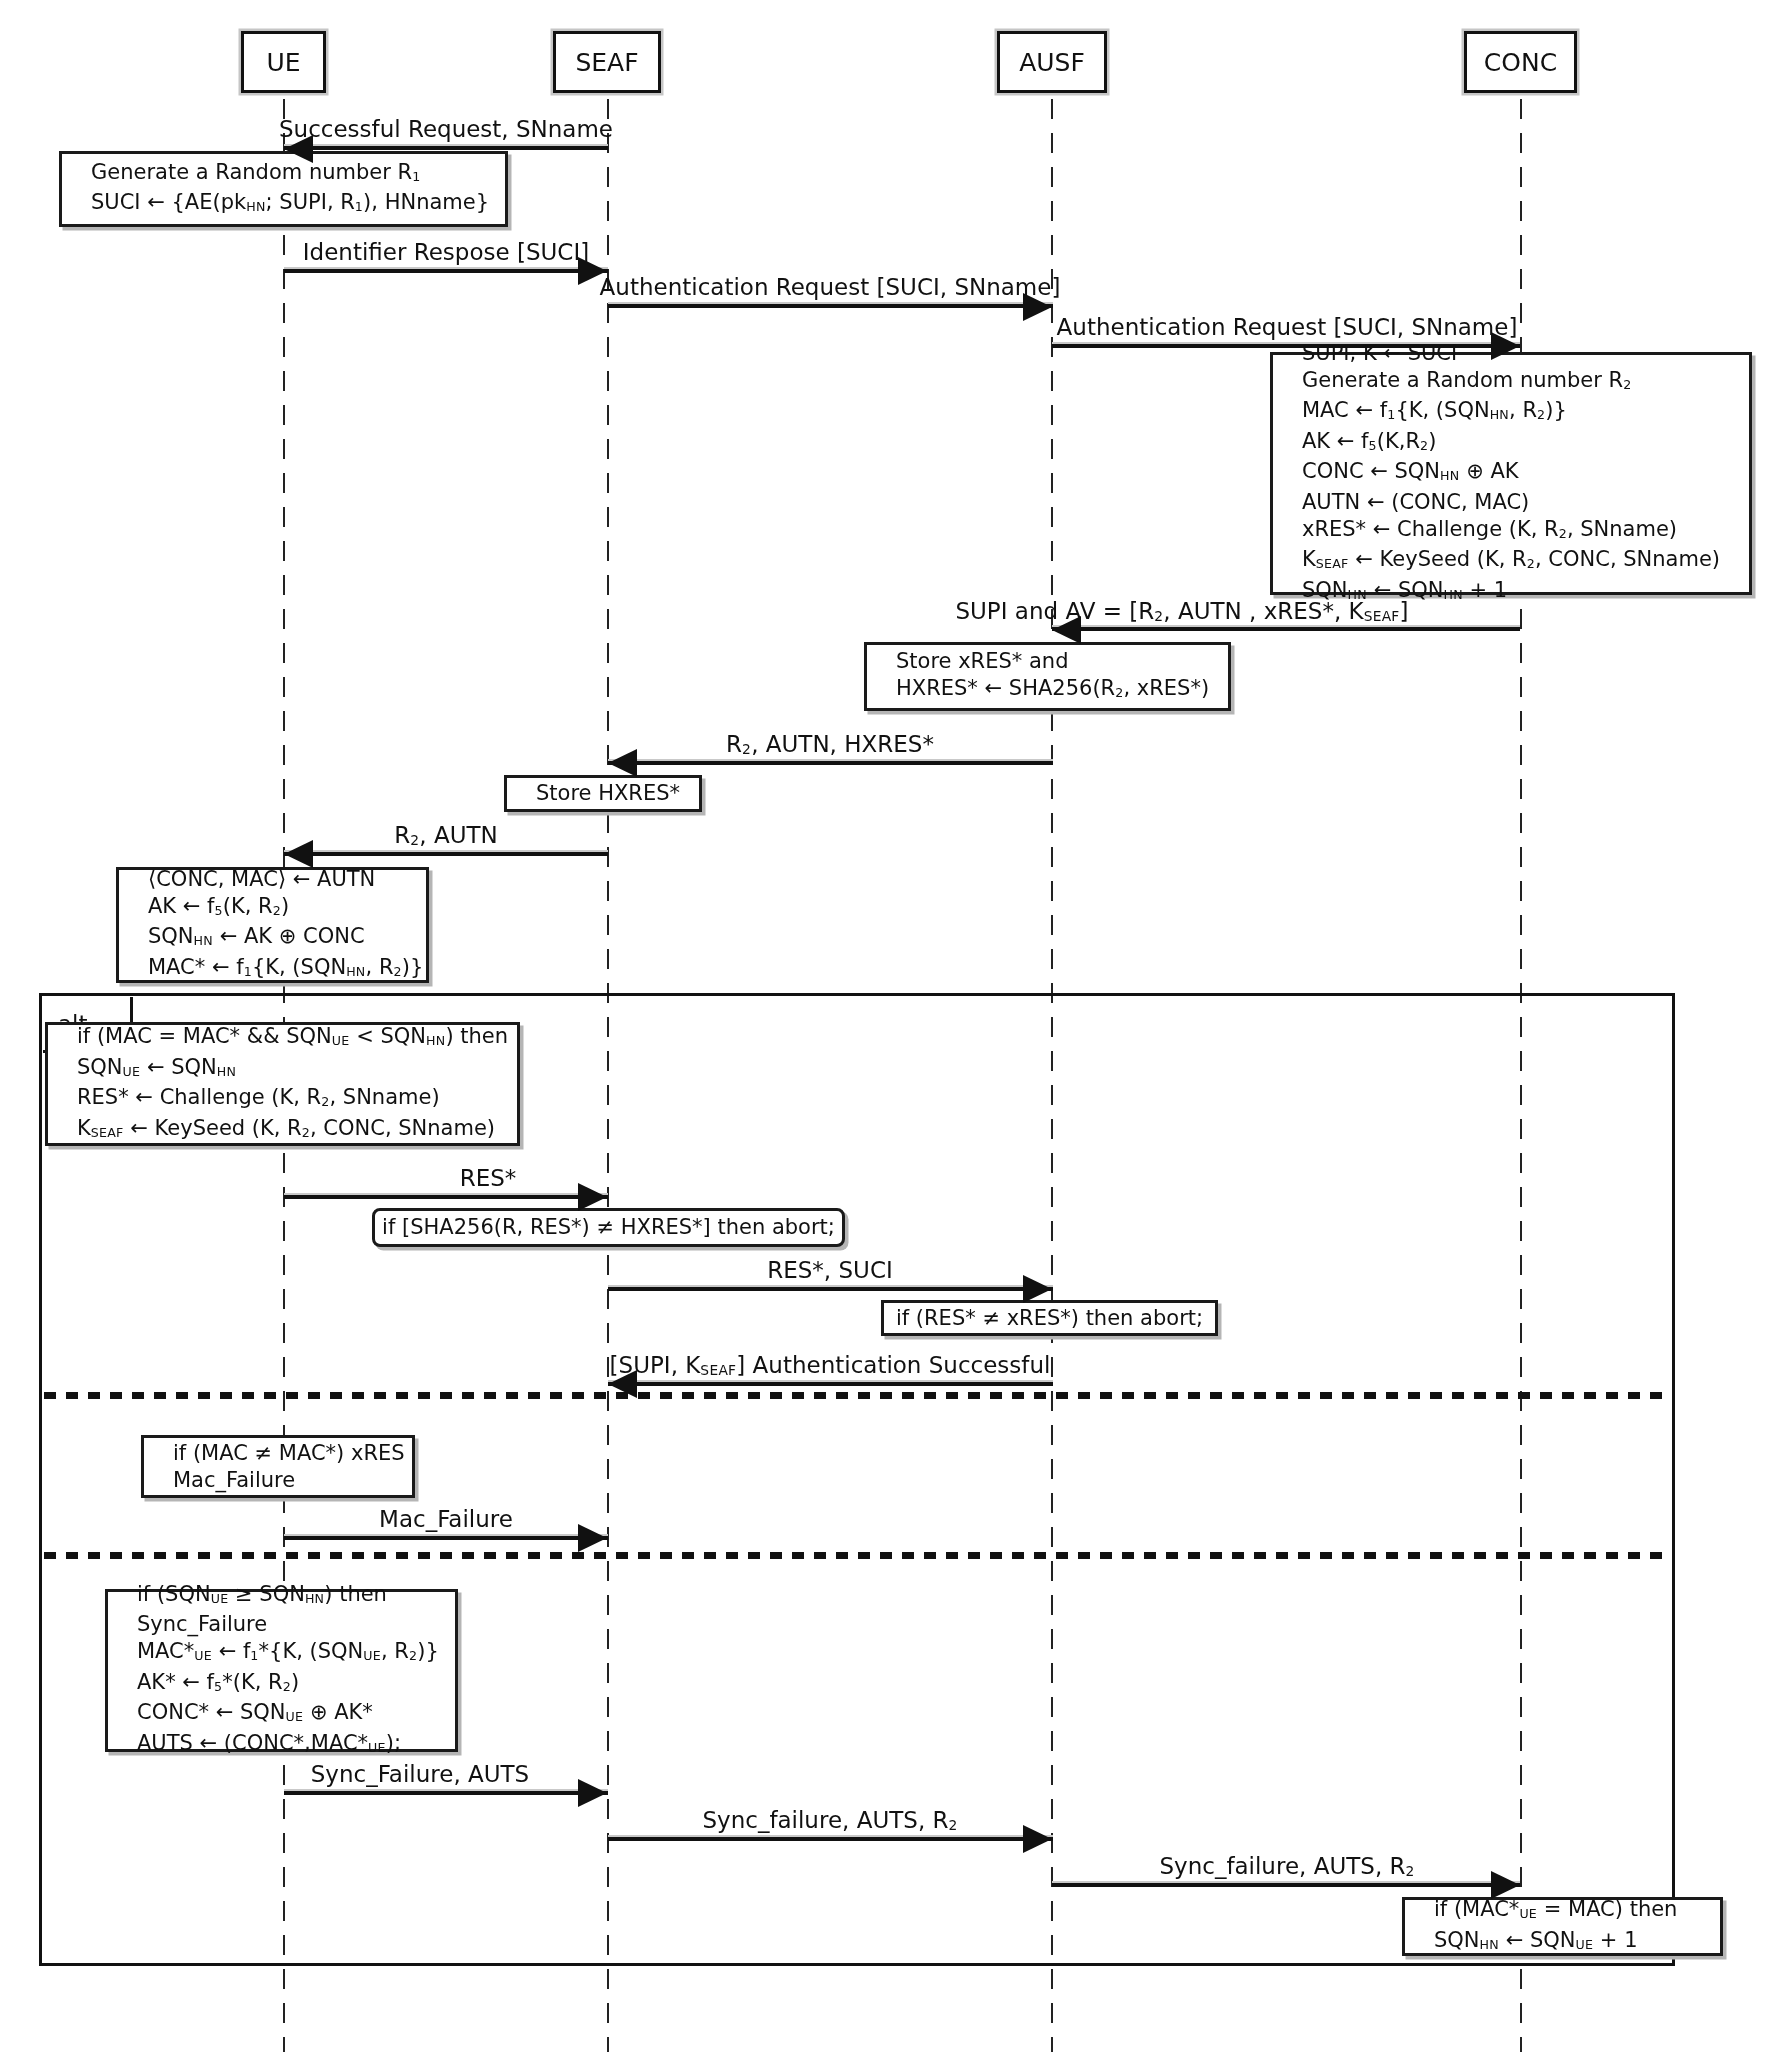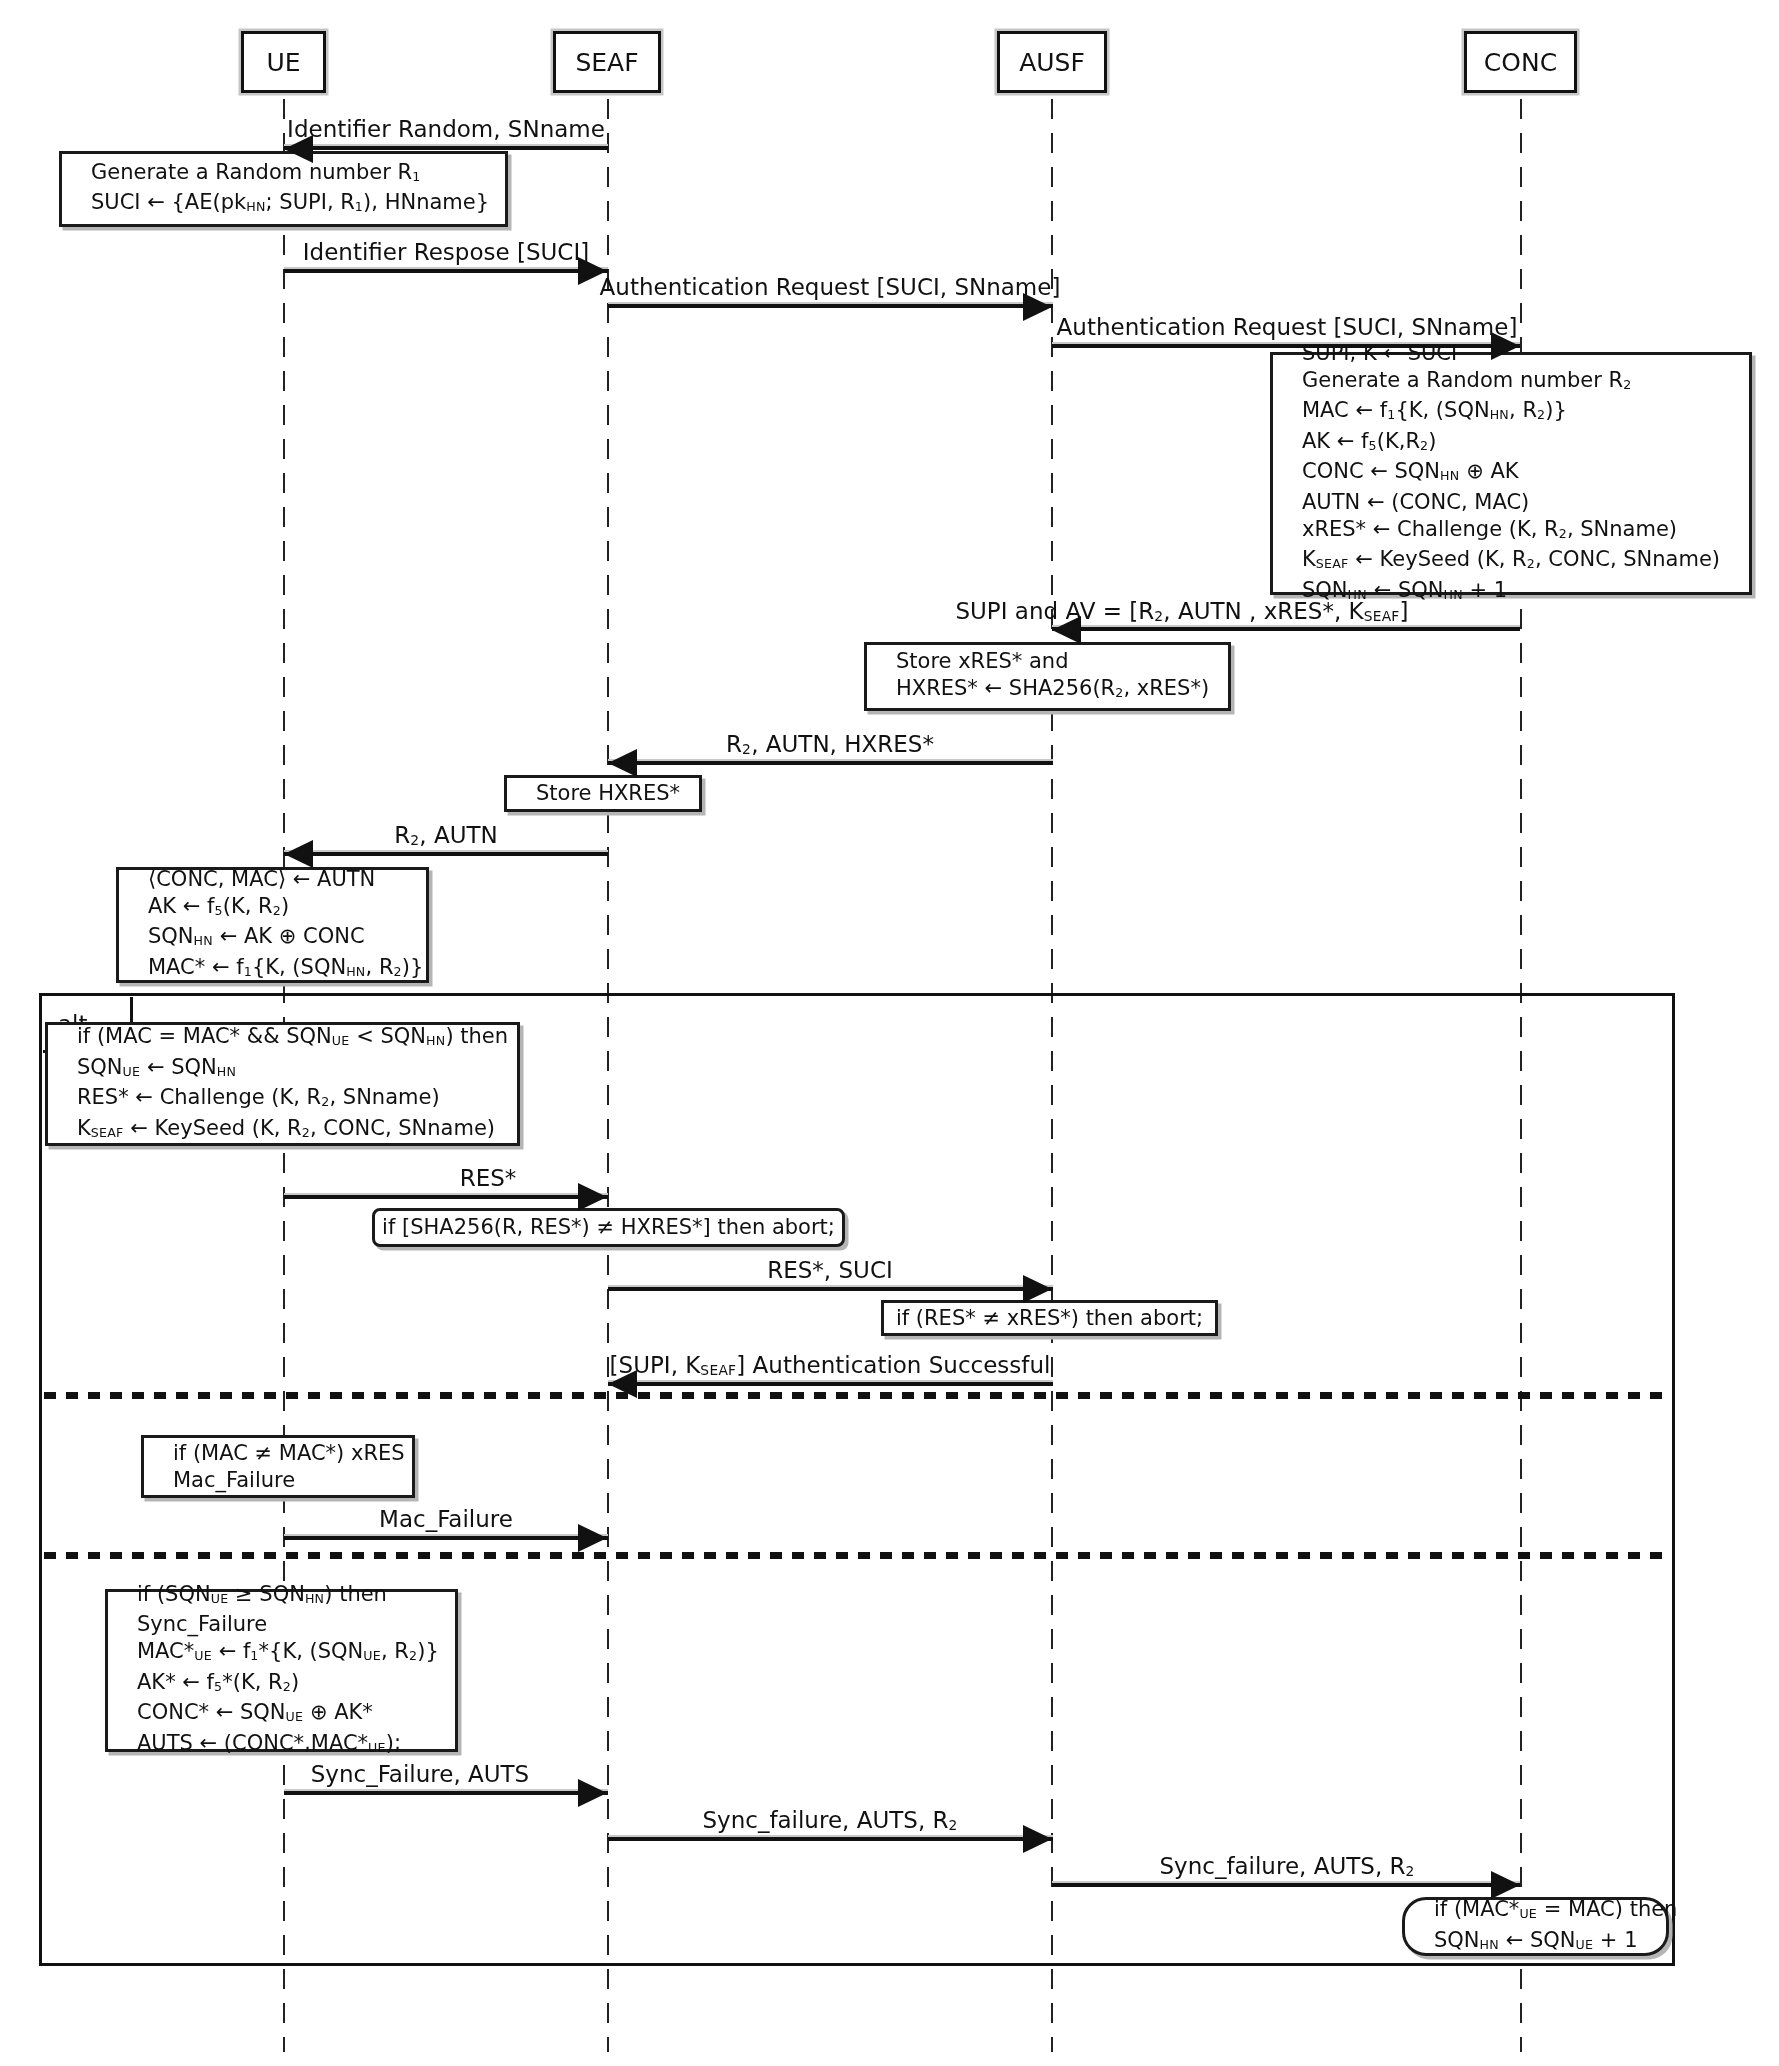--- a/index.html
+++ b/index.html
@@ -102,27 +102,27 @@
       <div>Mac_Failure</div>
     </div>
     <div class="note left" style="left: 105px; top: 1589px; width: 353px; height: 163px;">
       <div>if (SQN<span class="sub">UE</span> ≥ SQN<span class="sub">HN</span>) then</div>
       <div>Sync_Failure</div>
       <div>MAC*<span class="sub">UE</span> ← f<span class="sub">1</span>*{K, (SQN<span class="sub">UE</span>, R<span class="sub">2</span>)}</div>
       <div>AK* ← f<span class="sub">5</span>*(K, R<span class="sub">2</span>)</div>
       <div>CONC* ← SQN<span class="sub">UE</span> ⊕ AK*</div>
       <div>AUTS ← (CONC*,MAC*<span class="sub">UE</span>);</div>
     </div>
-    <div class="note left" style="left: 1402px; top: 1897px; width: 267px; height: 59px; border-radius: 24px;">
+    <div class="note left" style="left: 1402px; top: 1897px; width: 321px; height: 59px;">
       <div>if (MAC*<span class="sub">UE</span> = MAC) then</div>
       <div>SQN<span class="sub">HN</span> ← SQN<span class="sub">UE</span> + 1</div>
     </div>
     <div class="mline" style="left: 284px; top: 146px; width: 324px;"></div>
     <div class="ahead toleft" style="left: 284px; top: 135px;"></div>
-    <div class="mlabel" style="left: 446px; top: 115px;">Identifier Random, SNname</div>
+    <div class="mlabel" style="left: 446px; top: 115px;">Successful Request, SNname</div>
     <div class="mline" style="left: 284px; top: 269px; width: 324px;"></div>
     <div class="ahead toright" style="left: 578px; top: 257px;"></div>
     <div class="mlabel" style="left: 446px; top: 238px;">Identifier Respose [SUCI]</div>
     <div class="mline" style="left: 608px; top: 304px; width: 445px;"></div>
     <div class="ahead toright" style="left: 1023px; top: 293px;"></div>
     <div class="mlabel" style="left: 830px; top: 273px;">Authentication Request [SUCI, SNname]</div>
     <div class="mline" style="left: 1052px; top: 344px; width: 468px;"></div>
     <div class="ahead toright" style="left: 1491px; top: 332px;"></div>
     <div class="mlabel" style="left: 1287px; top: 313px;">Authentication Request [SUCI, SNname]</div>
     <div class="mline" style="left: 1052px; top: 627px; width: 468px;"></div>

